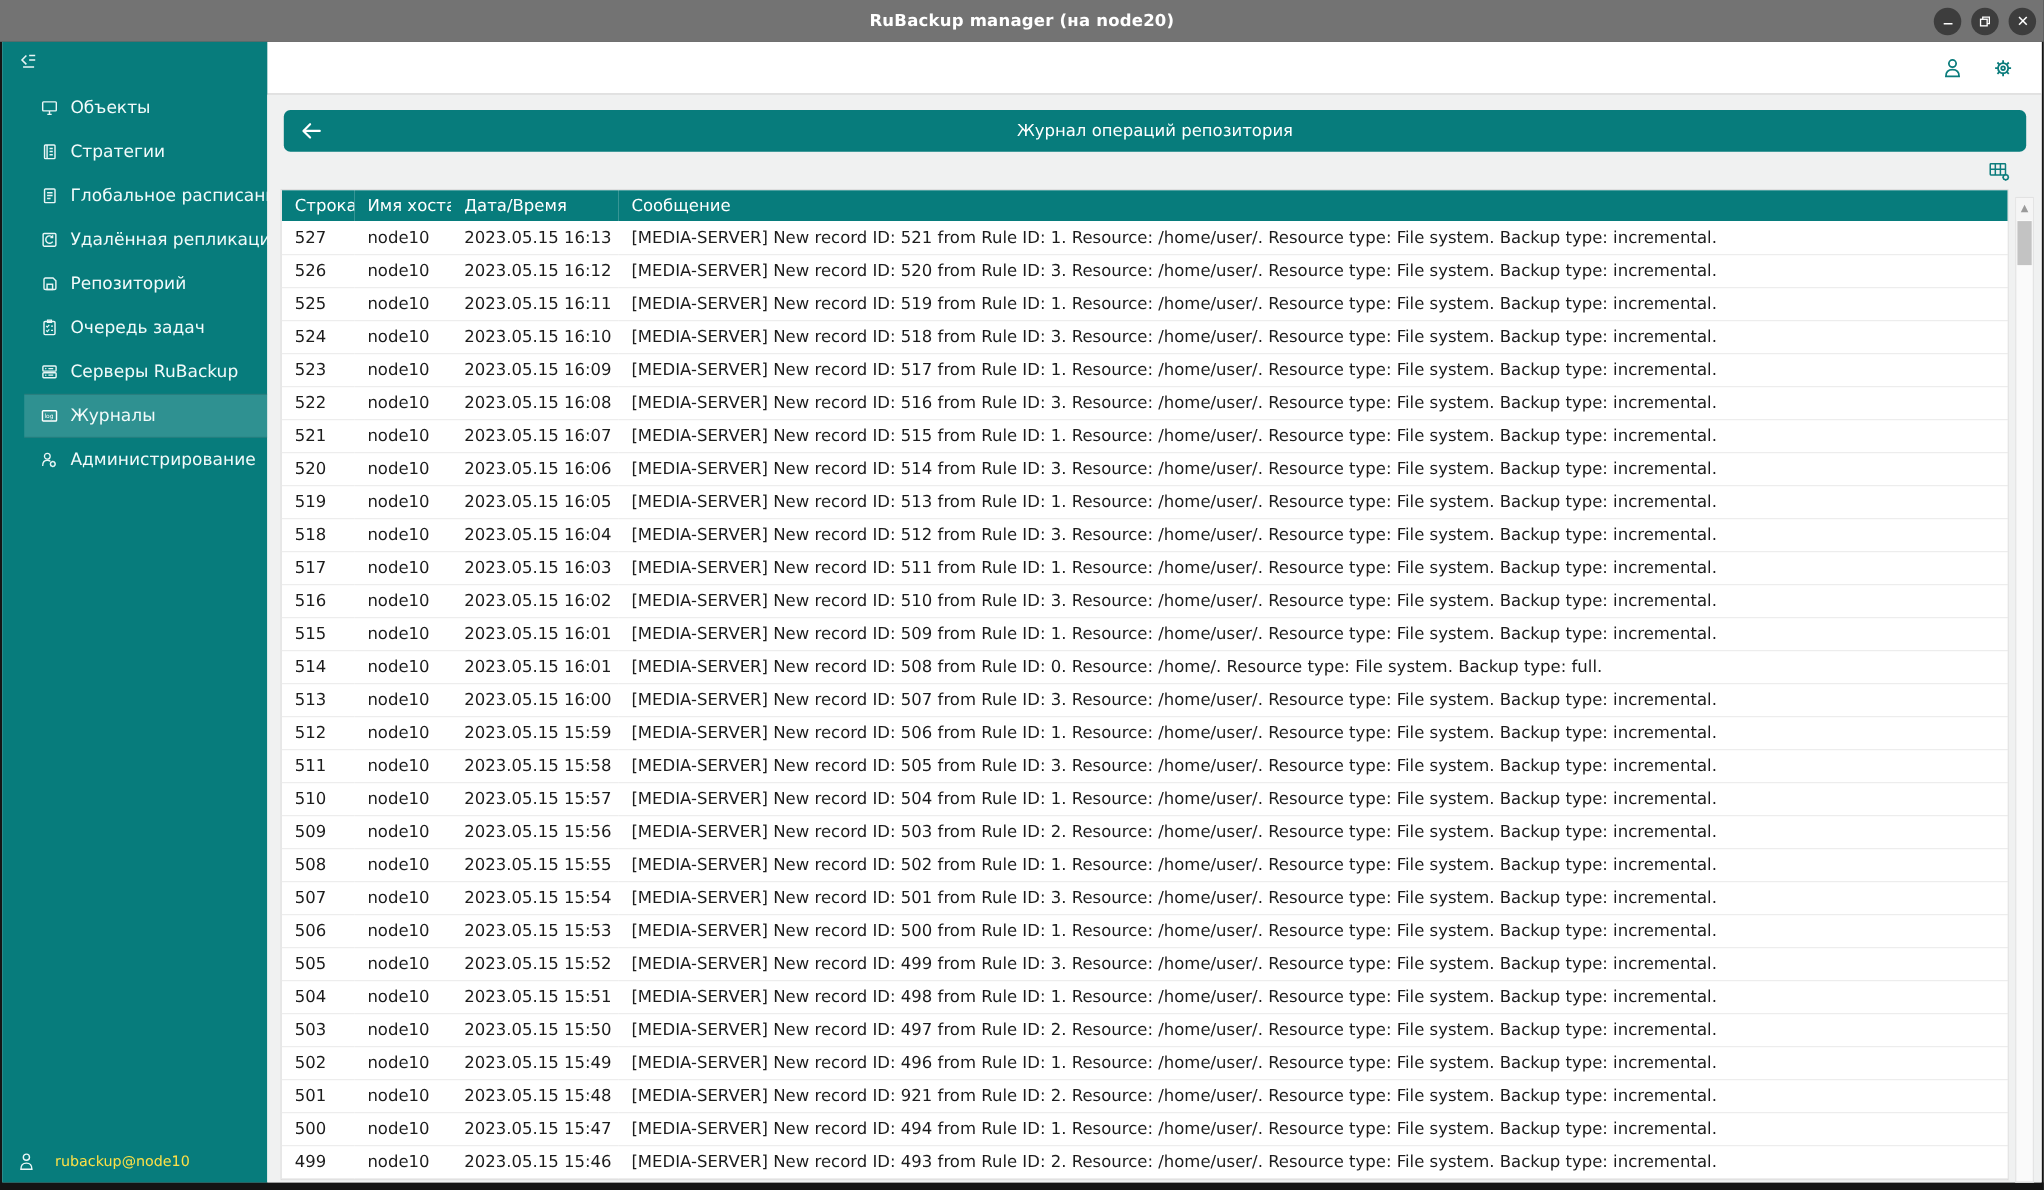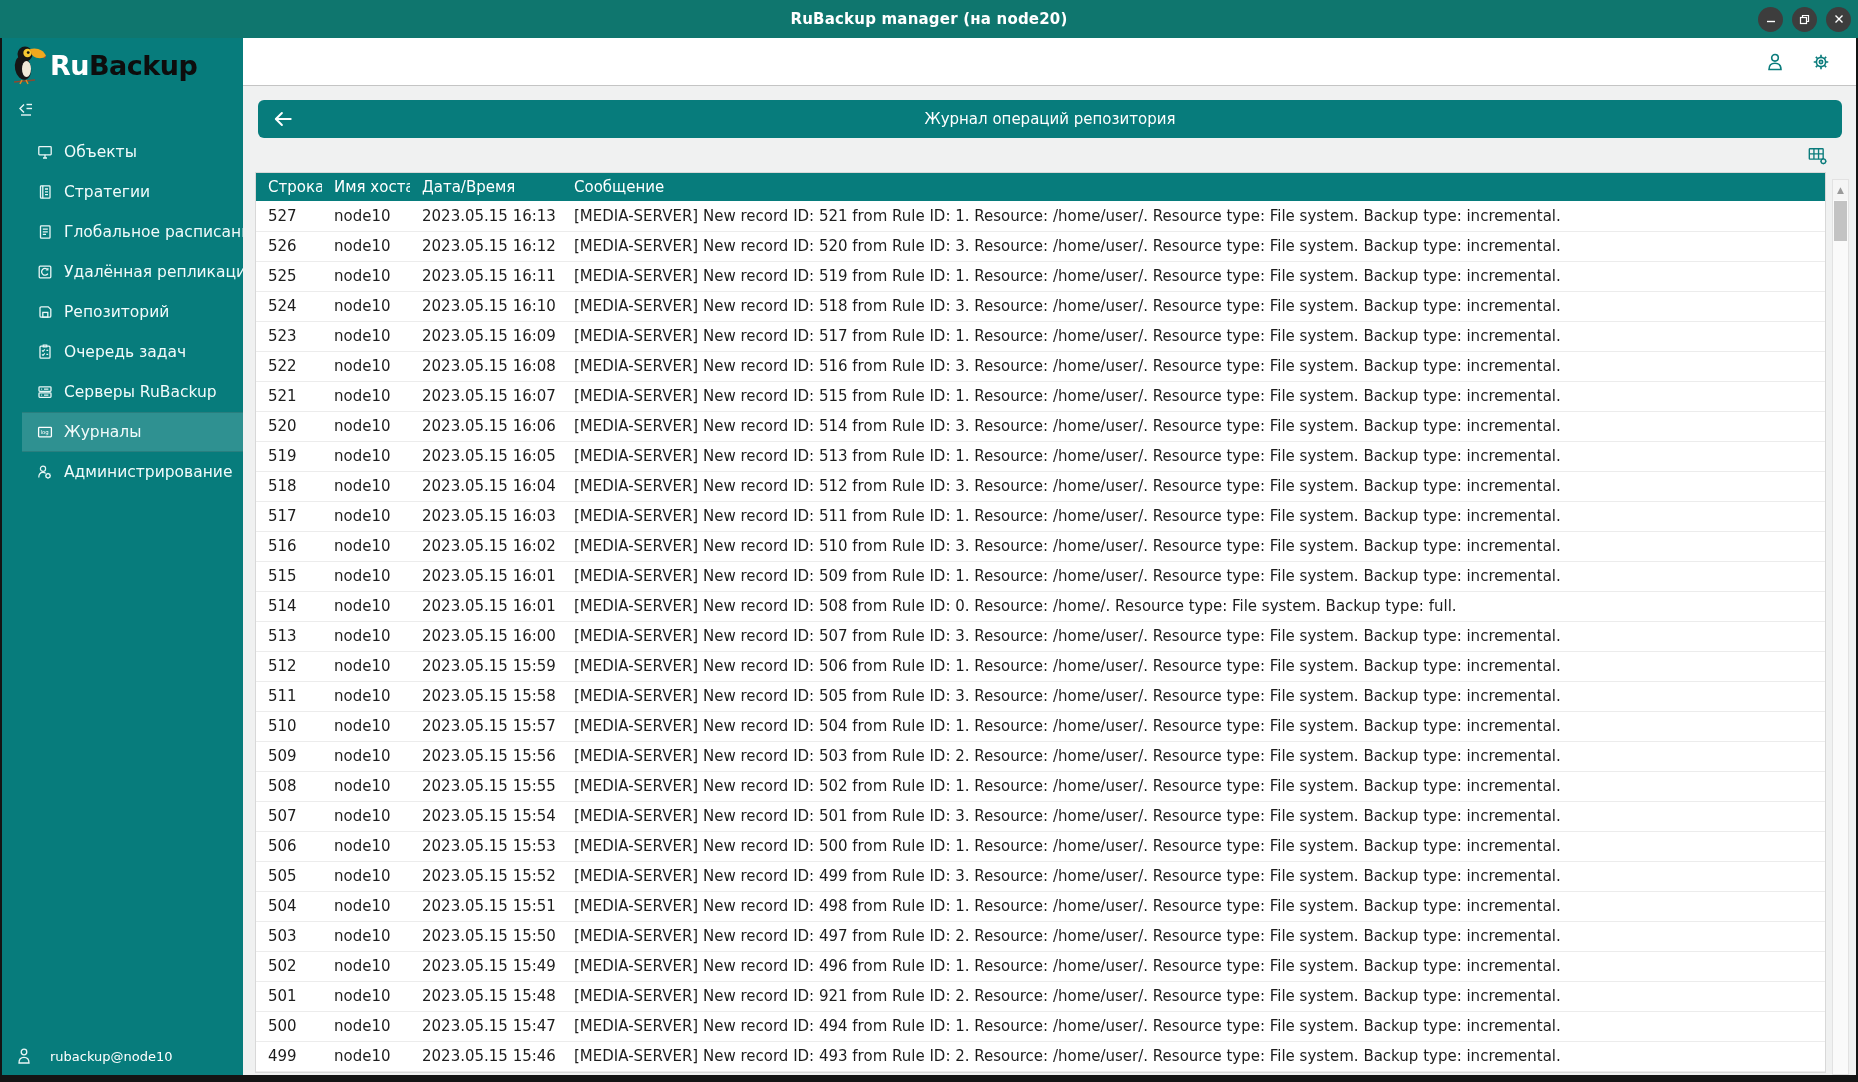--- a/index.html
+++ b/index.html
@@ -3,21 +3,21 @@
 <meta charset="utf-8">
 <style>
   * { margin:0; padding:0; box-sizing:border-box; }
   html,body { width:1858px; height:1082px; }
   body {
     font-family:"DejaVu Sans","Liberation Sans",sans-serif;
     background:#141414; overflow:hidden; position:relative;
   }
   
   .titlebar {
-    height:38px; background:#0f766e; display:flex; align-items:center; position:relative;
+    height:38px; background:#737373; display:flex; align-items:center; position:relative;
   }
   .titlebar-title {
     position:absolute; left:0; right:0; text-align:center;
     color:#fff; font-size:15px; font-weight:bold; letter-spacing:.2px;
   }
   .titlebar-buttons { margin-left:auto; display:flex; gap:9px; margin-right:7px; z-index:2; }
   .wbtn {
     width:25px; height:25px; border-radius:50%; background:#3d3d3d;
     display:flex; align-items:center; justify-content:center; cursor:pointer;
   }
@@ -39,21 +39,21 @@
     height:40px; display:flex; align-items:center; gap:9px; padding-left:13px;
     font-size:15.5px; cursor:pointer; white-space:nowrap;
   }
   .nav-item.selected {
     background:#2f9191;
     border-top:1px solid rgba(0,0,0,.12); border-bottom:1px solid rgba(0,0,0,.12);
   }
   .nav-icon { width:20px; height:20px; display:flex; align-items:center; justify-content:center; flex:none; }
   .sidebar-footer {
     position:absolute; bottom:10px; left:0; width:100%;
-    display:flex; align-items:center; padding-left:14px; gap:18px; font-size:13px; color:#ffffff;
+    display:flex; align-items:center; padding-left:14px; gap:18px; font-size:13px; color:#fde047;
   }
   
   .main { flex:1; display:flex; flex-direction:column; min-width:0; }
   .toolbar {
     height:48px; background:#ffffff; border-bottom:1px solid #c4c4c4;
     display:flex; align-items:center; justify-content:flex-end; gap:24px; padding-right:24px;
   }
   .tb-icon { cursor:pointer; display:flex; }
   .content { flex:1; background:#f0f1f1; position:relative; min-height:0; }
   .banner {
@@ -104,34 +104,20 @@
       <svg width="12" height="12" viewBox="0 0 12 12">
           <path d="M2.5 2.5 L9.5 9.5 M9.5 2.5 L2.5 9.5" stroke="#fff" stroke-width="1.4"></path>
         </svg>
     </div>
   </div>
 </div>
 
 <div class="app">
 
   <aside class="sidebar">
-    <div class="logo">
-      <svg width="38" height="42" viewBox="0 0 38 42">
-        <line x1="4" y1="38" x2="25" y2="36" stroke="#8a4a32" stroke-width="1.6"></line>
-        <ellipse cx="13" cy="24" rx="8" ry="12" fill="#161616" transform="rotate(-12 13 24)"></ellipse>
-        <circle cx="15" cy="10" r="7.5" fill="#161616"></circle>
-        <ellipse cx="16.5" cy="25" rx="4.5" ry="8" fill="#f0ead8"></ellipse>
-        <circle cx="17.5" cy="9" r="4.2" fill="#f6c832"></circle>
-        <circle cx="18.2" cy="8.6" r="1.4" fill="#111"></circle>
-        <path d="M20 5 C27 3 34 6 36 12 C33 15 27 15 23 12 C21.5 10.5 20.5 7.5 20 5 Z" fill="#f2a81d"></path>
-        <path d="M34 13 C35 12.4 35.6 12.6 36 12 L34.5 15 Z" fill="#c9411e"></path>
-        <path d="M12 36 l-2 4 M16 36 l2 4" stroke="#e08a1e" stroke-width="1.5" fill="none"></path>
-      </svg>
-      <span class="logo-text"><span class="logo-ru">Ru</span><span class="logo-backup">Backup</span></span>
-    </div>
 
     <div class="collapse-btn">
       <svg width="20" height="18" viewBox="0 0 20 18" fill="none" stroke="#eaf6f6" stroke-width="1.4">
         <path d="M8 4.5 L4 8.5 L8 12.5"></path>
           <path d="M5 15 H15"></path>
           <path d="M10.5 8.5 H16"></path>
           <path d="M10.5 4.5 H16"></path>
       </svg>
     </div>
 

